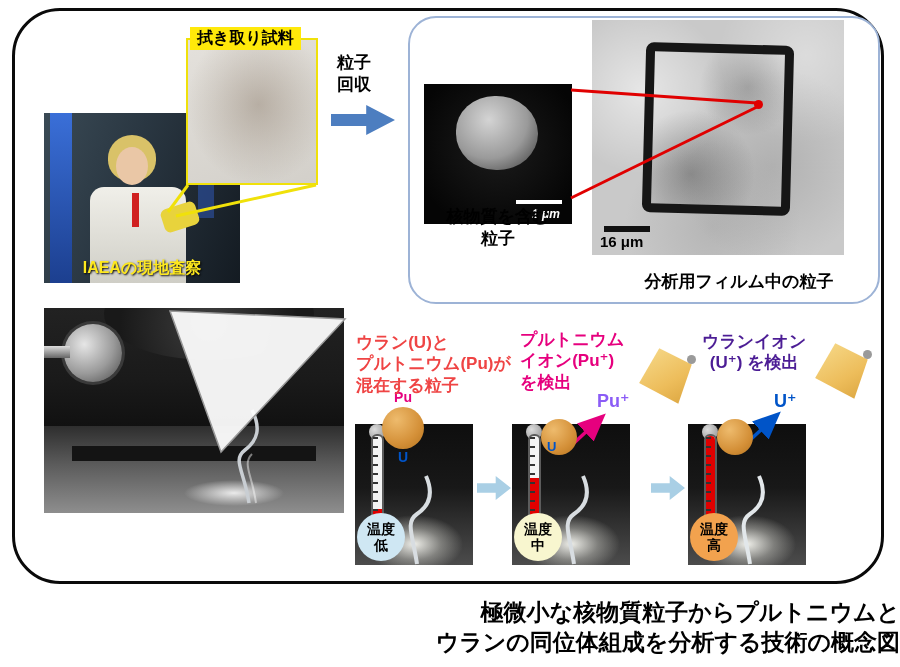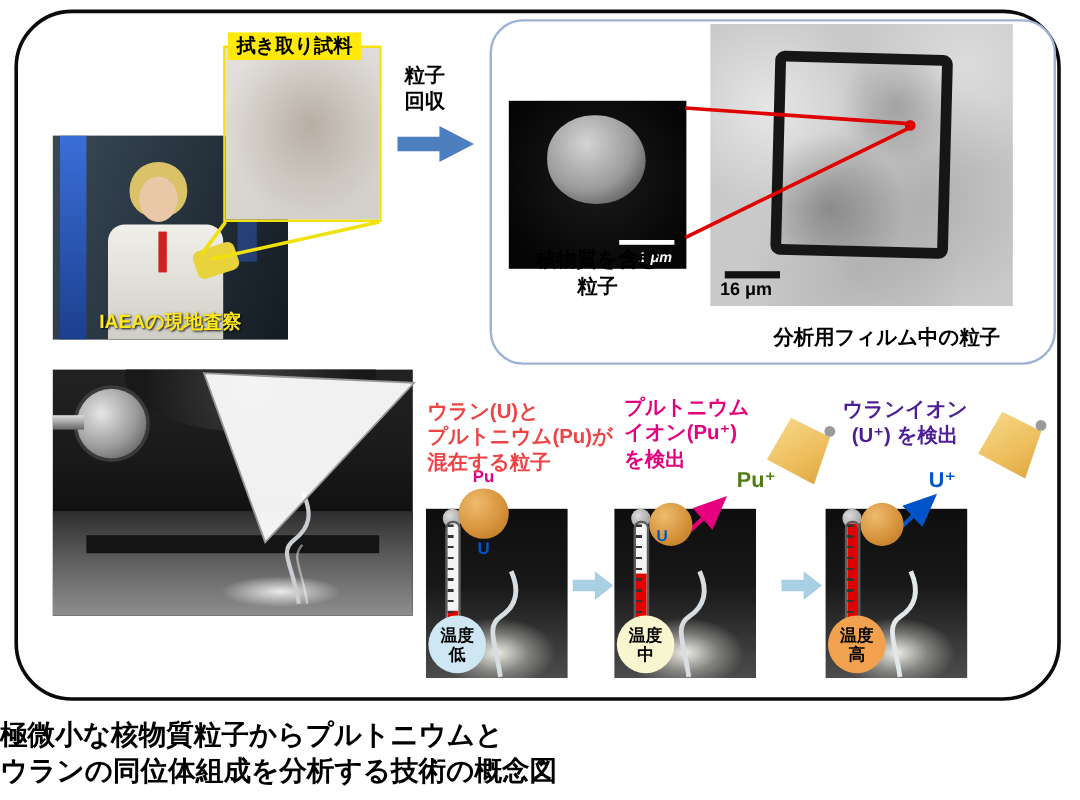--- a/index.html
+++ b/index.html
@@ -138,38 +138,38 @@
   .particle-1 { left:382px; top:407px; width:42px; height:42px;
     display:flex; flex-direction:column; align-items:center; justify-content:center;
     font-size:14px; font-weight:bold; line-height:1.12;gap:44px; }
   .particle-2 { left:541px; top:419px; width:36px; height:36px; }
   .particle-3 { left:717px; top:419px; width:36px; height:36px; }
   .p-pu { color:#e6007e; } .p-u { color:#0054c8; }
   .particle-u2 { position:absolute; left:6px; bottom:1px; font-size:13px; font-weight:bold; color:#0054c8; }
 
   
   .ion-label { font-size:18px; font-weight:bold; z-index:10; }
-  .ion-pu { left:597px; top:390px; color:#4d7c0f;margin-left:17px; }
+  .ion-pu { left:597px; top:390px; color:#8b5cf6; }
   .ion-u  { left:774px; top:390px; color:#0054c8; }
 
   
   .temp-badge { width:48px; height:48px; border-radius:50%; z-index:7;
     display:flex; align-items:center; justify-content:center; text-align:center;
     font-size:14px; font-weight:bold; line-height:1.15; color:#000; }
   .tb1 { left:357px; top:513px; background:#cfe7f3; }
   .tb2 { left:514px; top:513px; background:#f8f6cf; }
   .tb3 { left:690px; top:513px; background:#f2a24e; }
 
   
   .mid-arrow { width:34px; height:24px; background:#a9cfe5; z-index:6;
     clip-path:polygon(0 30%,55% 30%,55% 0,100% 50%,55% 100%,55% 70%,0 70%); }
   .ma1 { left:477px; top:476px; } .ma2 { left:651px; top:476px; }
 
   
-  .fig-caption { left:0; top:597px; width:900px; text-align:left; color:#000;
+  .fig-caption { left:0; top:597px; width:900px; text-align:right; color:#000;
     font-size:23px; font-weight:bold; line-height:1.32; z-index:10; }
 
   .overlay { left:0; top:0; width:900px; height:667px; z-index:6; pointer-events:none; }
   .photo-svg { position:absolute; left:0; top:0; pointer-events:none; }
 </style>
 </head>
 <body>
 
 <div class="figure">
 

